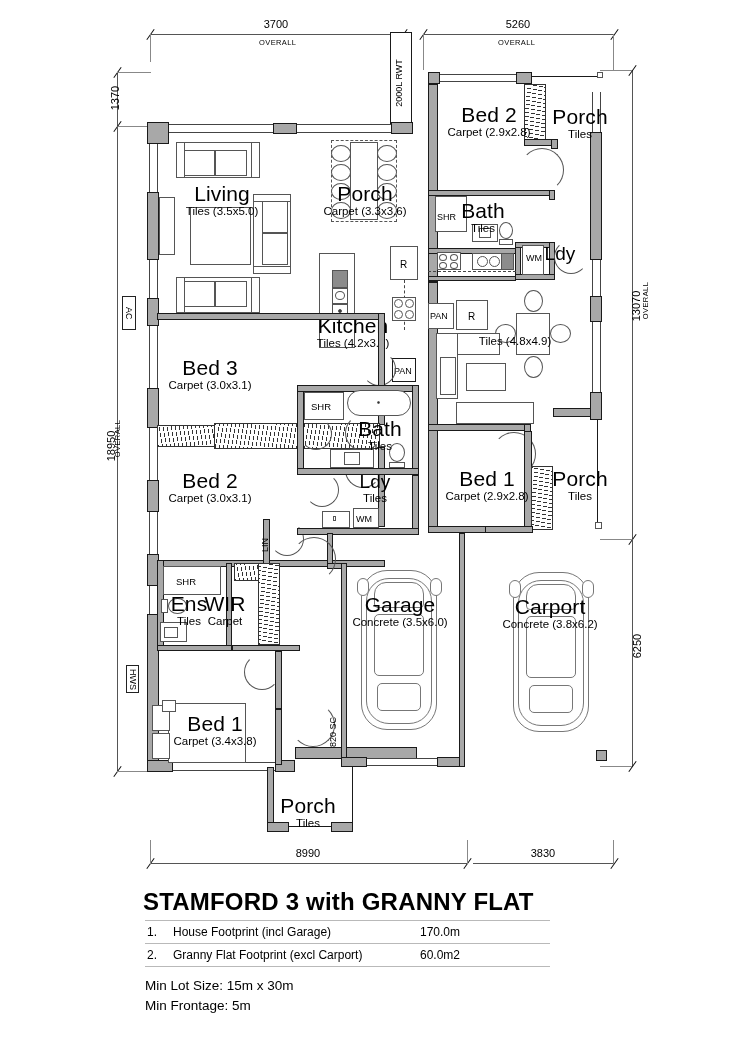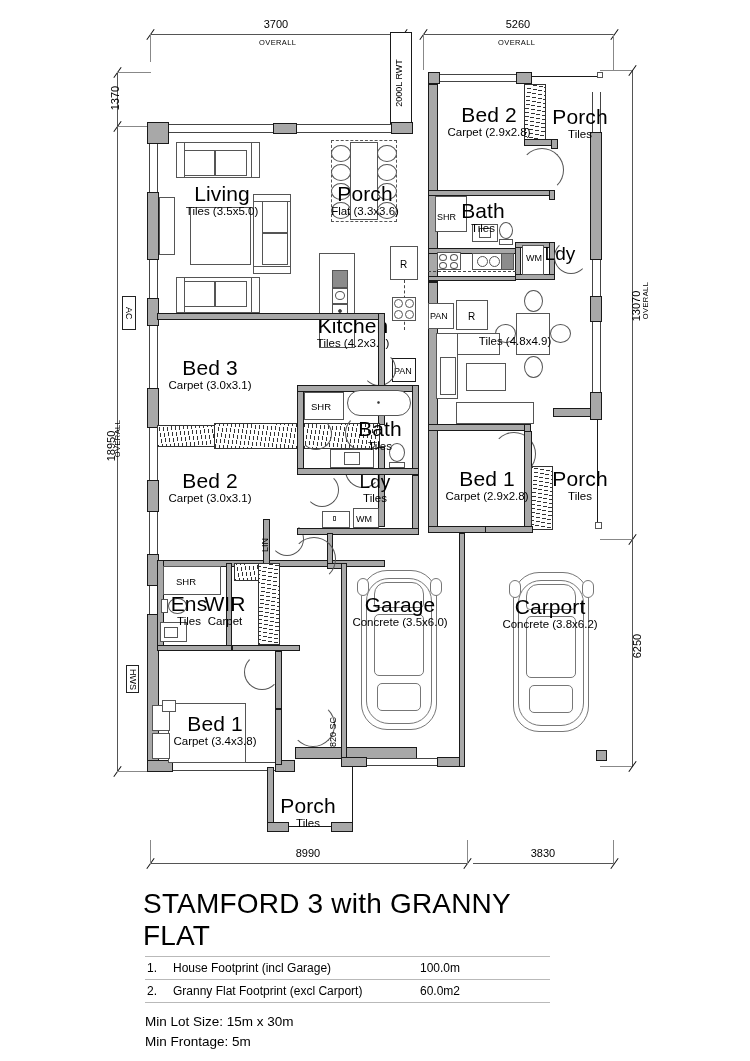--- a/index.html
+++ b/index.html
@@ -56,21 +56,21 @@
   
   .hatch{position:absolute;box-sizing:border-box;border:1px solid #333;
     background:repeating-linear-gradient(80deg,#333 0px,#333 .7px,#fff .7px,#fff 4px);}
   .hatch2{position:absolute;box-sizing:border-box;border:1px solid #333;
     background:repeating-linear-gradient(100deg,#333 0px,#333 .7px,#fff .7px,#fff 4px);}
   .hatchv{position:absolute;box-sizing:border-box;border:1px solid #333;
     background:repeating-linear-gradient(10deg,#333 0px,#333 .7px,#fff .7px,#fff 4px);}
 
   
   #titleblock{position:absolute;left:143px;top:888px;width:420px;}
-  #plan-title{font-size:28px;letter-spacing:.2px;margin:0 0 4px 0;font-weight:normal;}
+  #plan-title{font-size:24px;letter-spacing:.2px;margin:0 0 4px 0;font-weight:bold;}
   #plan-area{font-size:14px;margin:0 0 8px 2px;}
   .sched{width:405px;border-collapse:collapse;margin-left:2px;}
   .sched td{font-size:12px;padding:4px 0 4px 0;border-top:1px solid #b9b9b9;}
   .sched tr:last-child td{border-bottom:1px solid #b9b9b9;}
   .sched td.num{width:26px;padding-left:2px;}
   .sched td.val{text-align:left;width:130px;}
   .notes{margin-top:9px;margin-left:2px;font-size:13.5px;line-height:1.45;}
 </style>
 </head>
 <body>
@@ -193,21 +193,21 @@
   <div class="fur oval" style="left:331px;top:183px;width:20px;height:17px;"></div>
   <div class="fur oval" style="left:331px;top:202px;width:20px;height:17px;"></div>
   <div class="fur oval" style="left:377px;top:145px;width:20px;height:17px;"></div>
   <div class="fur oval" style="left:377px;top:164px;width:20px;height:17px;"></div>
   <div class="fur oval" style="left:377px;top:183px;width:20px;height:17px;"></div>
   <div class="fur oval" style="left:377px;top:202px;width:20px;height:17px;"></div>
   <div class="fur" style="left:350px;top:142px;width:28px;height:78px;"></div>
 
   <div class="rlabel" style="left:305px;top:183px;width:120px;">
     <div class="rname">Porch</div>
-    <div class="rsub">Flat (3.3x3.6)</div>
+    <div class="rsub">Carpet (3.3x3.6)</div>
   </div>
 
   <div class="fur" style="left:319px;top:253px;width:36px;height:95px;"></div>
   <div class="fur" style="left:332px;top:270px;width:16px;height:18px;background:#8c8c8c;"></div>
   <div class="fur" style="left:332px;top:288px;width:16px;height:16px;"></div>
   <div class="fur oval" style="left:335px;top:291px;width:10px;height:9px;"></div>
   <div class="fur" style="left:332px;top:304px;width:16px;height:14px;"></div>
   <div class="fur oval" style="left:338px;top:309px;width:4px;height:4px;background:#333;"></div>
 
   <div class="fur" style="left:390px;top:246px;width:28px;height:34px;"></div>
@@ -494,21 +494,21 @@
     <div class="rsub">Concrete (3.8x6.2)</div>
   </div>
 
   <div id="titleblock">
     <h1 id="plan-title">STAMFORD 3 with GRANNY FLAT</h1>
     <table class="sched">
       <tbody>
         <tr>
           <td class="num">1.</td>
           <td>House  Footprint  (incl  Garage)</td>
-          <td class="val">100.0m</td>
+          <td class="val">170.0m</td>
         </tr>
         <tr>
           <td class="num">2.</td>
           <td>Granny  Flat  Footprint  (excl  Carport)</td>
           <td class="val">60.0m2</td>
         </tr>
       </tbody>
     </table>
     <div class="notes">
       <div>Min Lot Size: 15m x 30m</div>

